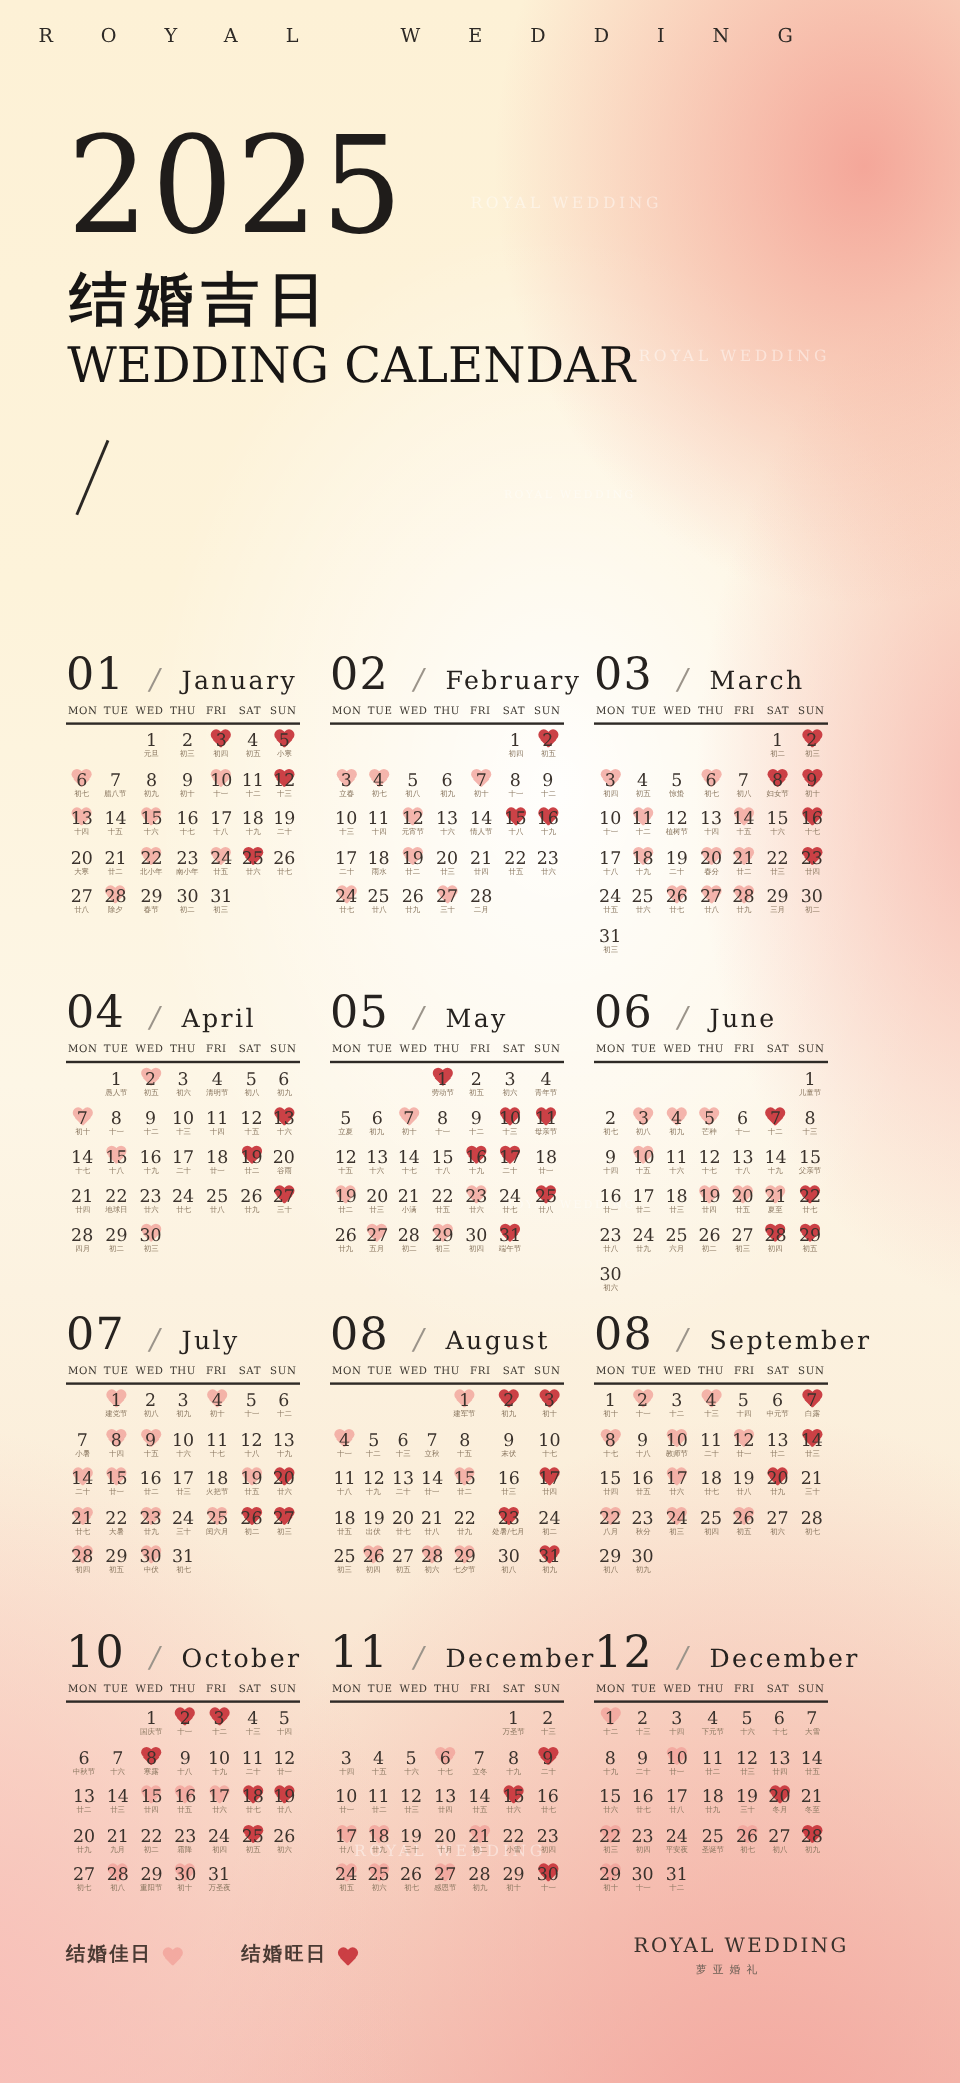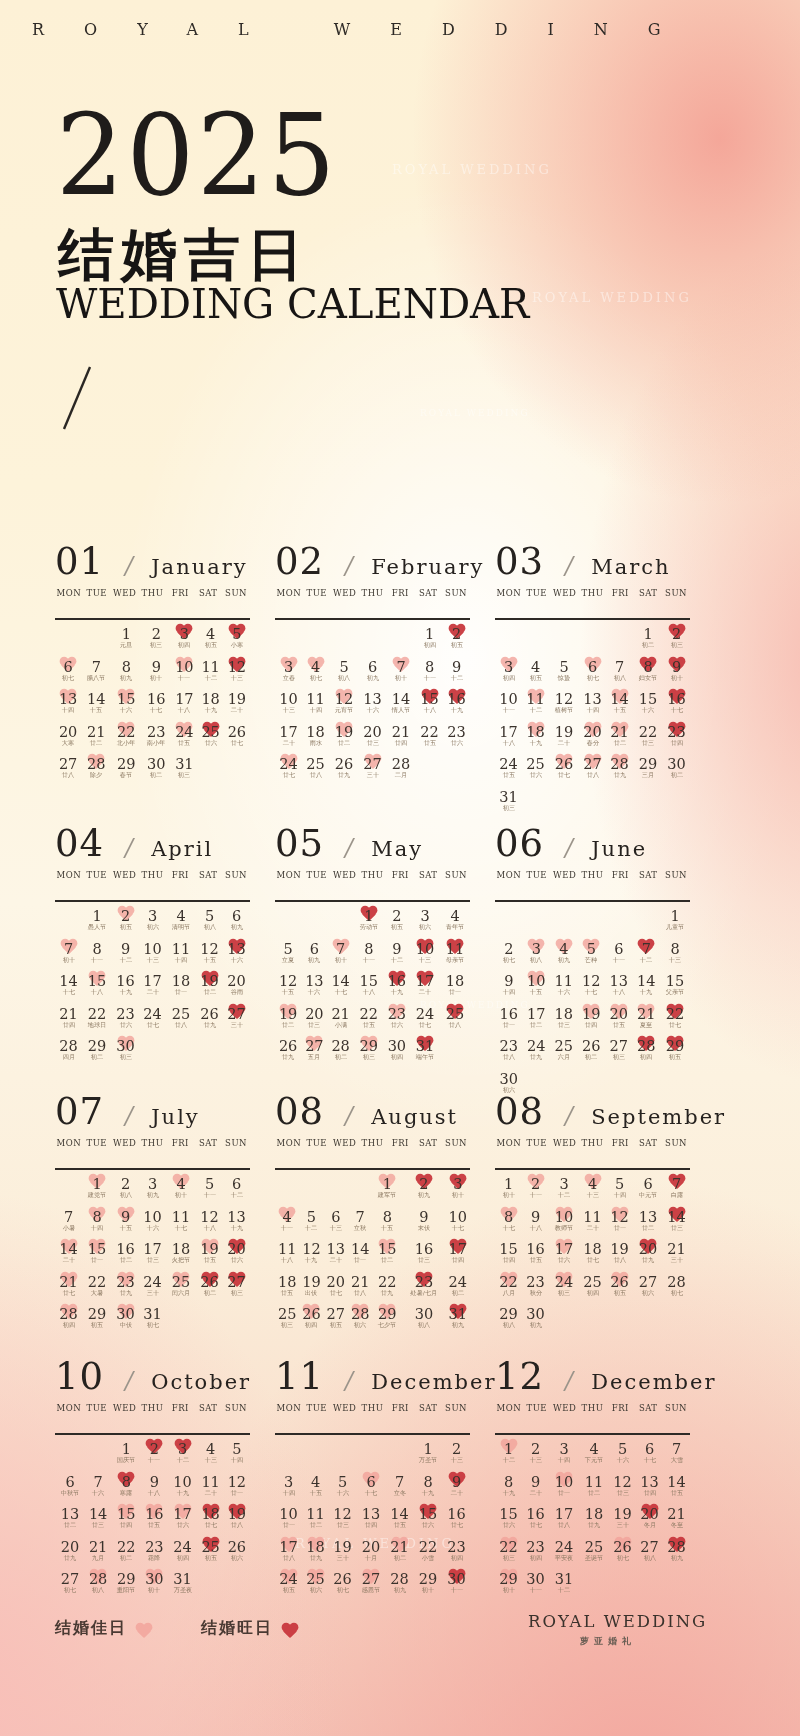--- a/index.html
+++ b/index.html
@@ -18,21 +18,21 @@
   .brand-top{
     position:absolute;left:32px;top:20px;width:736px;
     font-size:16px;color:#2e2a26;letter-spacing:40px;white-space:nowrap;overflow:hidden;
   }
   .year{
     position:absolute;left:56px;top:100px;
     font-size:112px;line-height:110px;color:#1f1c1a;letter-spacing:3px;transform:scaleX(.95);transform-origin:0 0;
   }
   .title-cn{
     position:absolute;left:58px;top:218px;
-    font-size:56px;font-weight:700;color:#171514;letter-spacing:7px;
+    font-size:48px;font-weight:700;color:#171514;letter-spacing:7px;
   }
   .title-en{
     position:absolute;left:56px;top:280px;
     font-size:41px;color:#171514;letter-spacing:0px;white-space:nowrap;transform:scaleX(.98);transform-origin:0 0;
   }
   .slash-mark{position:absolute;left:60px;top:366px;width:34px;height:64px;}
   .watermark{position:absolute;color:rgba(255,255,255,.45);font-size:13px;letter-spacing:3px;white-space:nowrap;}
   .watermark.small{font-size:9px;letter-spacing:2px;}
 
   .cal{
@@ -40,21 +40,21 @@
     display:grid;grid-template-columns:195px 195px 195px;column-gap:25px;
     grid-template-rows:282px 268px 265px auto;
   }
   .month{width:195px;}
   .m-head{display:flex;align-items:baseline;height:40px;margin-bottom:8px;gap:11px;}
   .m-num{font-size:37px;color:#26221f;letter-spacing:1px;}
   .m-slash{font-size:24px;color:#9b948a;margin:0 7px 0 10px;font-style:italic;}
   .m-name{font-size:21px;color:#26221f;letter-spacing:2px;}
   .wk{
     display:grid;grid-template-columns:repeat(7,1fr);
-    border-bottom:2px solid #2e2a26;padding-bottom:20px;margin-bottom:3px;
+    border-bottom:2px solid #2e2a26;padding-bottom:4px;margin-bottom:3px;
   }
   .wk span{font-size:8.5px;letter-spacing:.5px;color:#3b362f;text-align:center;}
   .days{display:grid;grid-template-columns:repeat(7,1fr);}
   .cell{
     position:relative;height:32.5px;display:flex;flex-direction:column;align-items:center;
   }
   .num{
     position:relative;z-index:2;font-size:14.5px;line-height:15px;color:#3a322c;margin-top:4px;
   }
   .lunar{
@@ -70,21 +70,21 @@
   .heart.good{--hc:var(--heart-good,#f2a29a);opacity:.78;}
   .heart.best{--hc:var(--heart-best,#c9383e);opacity:.95;}
 
   .legend{position:absolute;left:55px;top:1618px;display:flex;align-items:flex-start;gap:48px;}
   .legend-item{display:flex;align-items:center;gap:8px;}
   .legend-label{font-size:16px;color:#4a3a33;letter-spacing:2px;font-weight:600;}
   .legend .heart{position:relative;left:0;top:2px;transform:none;display:inline-block;}
 
   .footer-brand{position:absolute;left:528px;top:1612px;width:160px;text-align:center;}
   .fb-en{font-size:16.5px;color:#3a322c;letter-spacing:2px;white-space:nowrap;}
-  .fb-cn{font-size:9px;color:#6b5f55;letter-spacing:5px;margin-top:4px;font-weight:bold;}
+  .fb-cn{font-size:9px;color:#6b5f55;letter-spacing:5px;margin-top:4px;}
 </style>
 </head>
 <body>
 
 <div class="brand-top" data-interactable="false">ROYAL WEDDING</div>
 
 <div class="watermark" style="left:392px;top:162px;" data-interactable="false">ROYAL WEDDING</div>
 <div class="watermark" style="left:532px;top:290px;" data-interactable="false">ROYAL WEDDING</div>
 <div class="watermark small" style="left:420px;top:408px;" data-interactable="false">ROYAL WEDDING</div>
 <div class="watermark small" style="left:420px;top:1000px;" data-interactable="false">ROYAL WEDDING</div>

